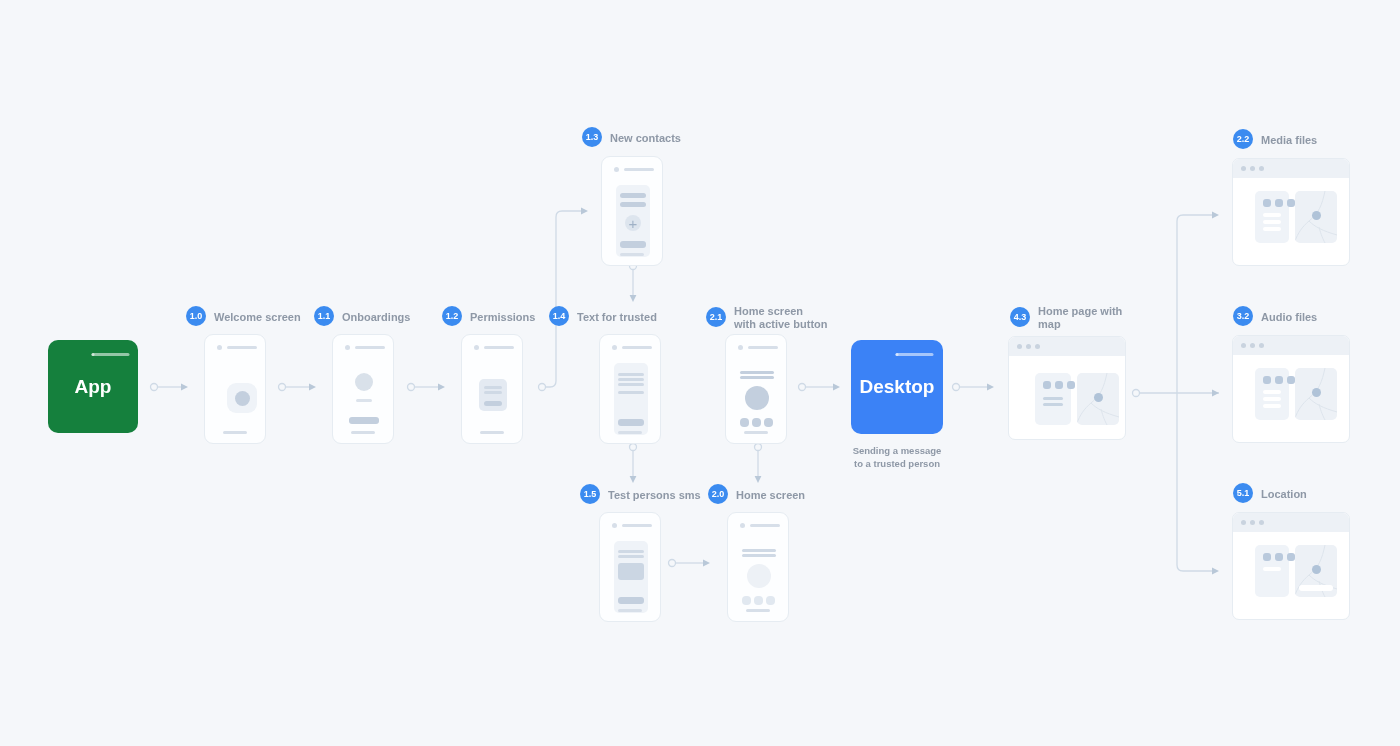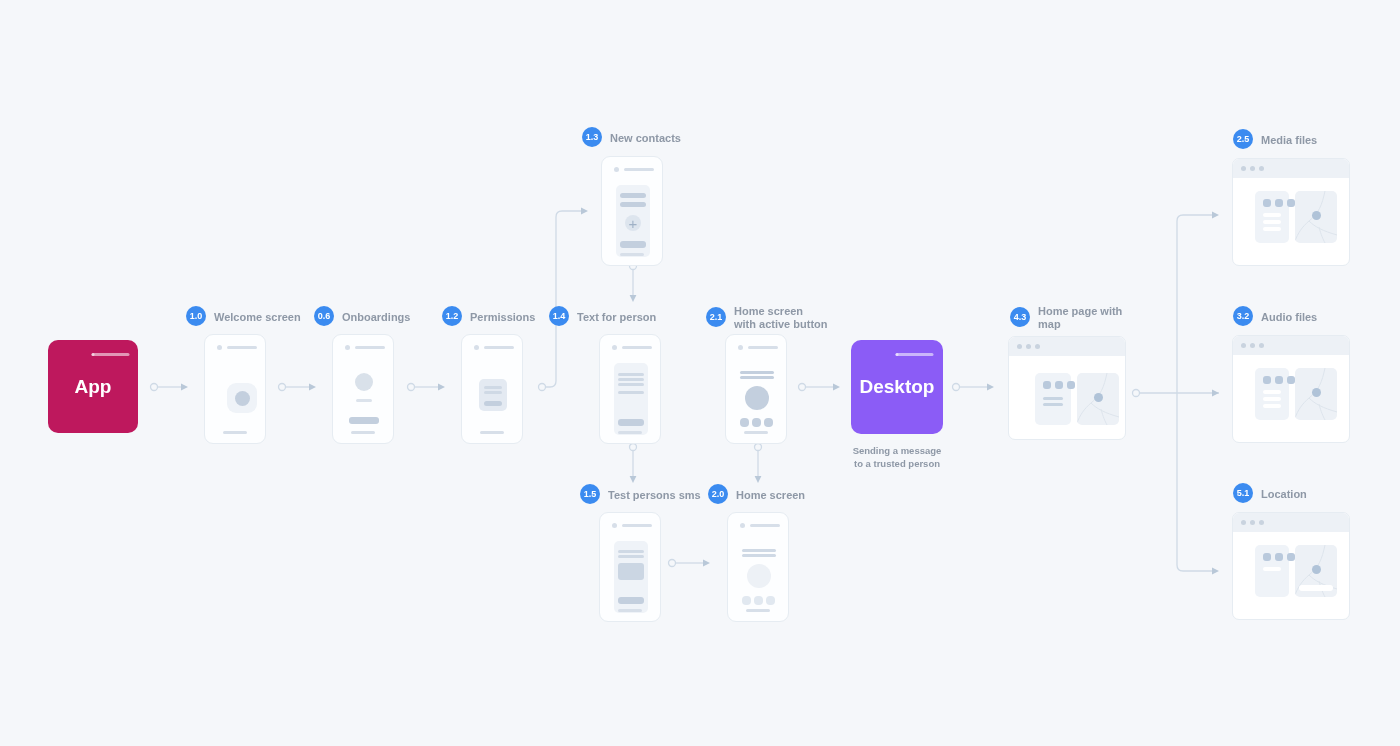--- a/index.html
+++ b/index.html
@@ -37,22 +37,22 @@
     position: absolute; border-radius: 10px;
     display: flex; align-items: center; justify-content: center;
   }
   .bigcard .toptab {
     position: absolute; top: 13px; left: 50%; transform: translateX(-50%);
     display: flex; align-items: center; gap: 5px;
   }
   .bigcard .toptab .bar { width: 38px; height: 3px; border-radius: 2px; background: rgba(255,255,255,.55); }
   .bigcard .toptab .dot { width: 3px; height: 3px; border-radius: 50%; background: rgba(255,255,255,.55); }
   .bigcard .cardlabel { font-size: 19px; font-weight: bold; color: #fff; }
-  .app  { background: #be185d; }
-  .desk { background: #8b5cf6; }
+  .app  { background: #15803d; }
+  .desk { background: #3b82f6; }
   .caption {
     position: absolute; text-align: center;
     font-size: 9.5px; font-weight: bold; color: #8E98A6; line-height: 13px;
     white-space: pre-line;
   }
 
   
   .phone {
     position: absolute; background: #FDFEFF;
     border: 1px solid #E6ECF2; border-radius: 9px;
@@ -198,21 +198,21 @@
       </div>
     <div class="screen">
       <div class="rsq" style="left:12px; top:22px; width:30px; height:30px;">
         <div class="circ" style="position:relative; width:15px; height:15px;"></div>
       </div>
     </div>
     <div class="homebar"></div>
   </div>
 
   <div class="steplabel" style="left:314px; top:306px;">
-    <span class="badge">0.6</span>
+    <span class="badge">1.1</span>
     <span class="steptext">Onboardings</span>
   </div>
   <div class="phone" style="left:332px; top:334px; width:62px; height:110px;">
     <div class="nav">
         <span class="cam"></span>
         <span class="ln"></span>
       </div>
     <div class="screen">
       <div class="circ soft" style="left:12px; top:12px; width:18px; height:18px; background:#D9E1EA;"></div>
       <div class="bar soft" style="left:13px; top:38px; width:16px; height:2.5px;"></div>
@@ -257,21 +257,21 @@
         <div class="bar" style="left:4px; top:17px; width:26px; height:5px;"></div>
         <div class="plusbtn" style="left:9px; top:30px; width:16px; height:16px;">+</div>
         <div class="bar" style="left:4px; top:56px; width:26px; height:7px;"></div>
       </div>
     </div>
     <div class="homebar"></div>
   </div>
 
   <div class="steplabel" style="left:549px; top:306px;">
     <span class="badge">1.4</span>
-    <span class="steptext">Text for person</span>
+    <span class="steptext">Text for trusted</span>
   </div>
   <div class="phone" style="left:599px; top:334px; width:62px; height:110px;">
     <div class="nav">
         <span class="cam"></span>
         <span class="ln"></span>
       </div>
     <div class="screen">
       <div class="panel" style="left:4px; top:2px; width:34px; height:72px;">
         <div class="bar soft" style="left:4px; top:10px; width:26px; height:2.5px; background:#CFD9E5;"></div>
         <div class="bar soft" style="left:4px; top:15px; width:26px; height:2.5px; background:#CFD9E5;"></div>
@@ -378,21 +378,21 @@
       <svg viewBox="0 0 42 52" preserveAspectRatio="none">
         <path d="M30,0 C27,14 24,22 14,30 C7,36 3,42 0,50" stroke="#DDE4EC" stroke-width="1" fill="none"></path>
         <path d="M14,30 C20,36 28,40 42,44" stroke="#DDE4EC" stroke-width="1" fill="none"></path>
         <path d="M24,36 C26,44 28,48 30,52" stroke="#DDE4EC" stroke-width="1" fill="none"></path>
       </svg>
       <div class="pin" style="left:17px; top:20px; width:9px; height:9px;"></div>
     </div>
   </div>
 
   <div class="steplabel" style="left:1233px; top:129px;">
-    <span class="badge">2.5</span>
+    <span class="badge">2.2</span>
     <span class="steptext">Media files</span>
   </div>
   <div class="browser" style="left:1232px; top:158px; width:118px; height:108px;">
     <div class="chrome">
       <i></i>
       <i></i>
       <i></i>
     </div>
     <div class="sidepanel" style="left:22px; top:32px; width:34px; height:52px;">
       <div class="dots">

